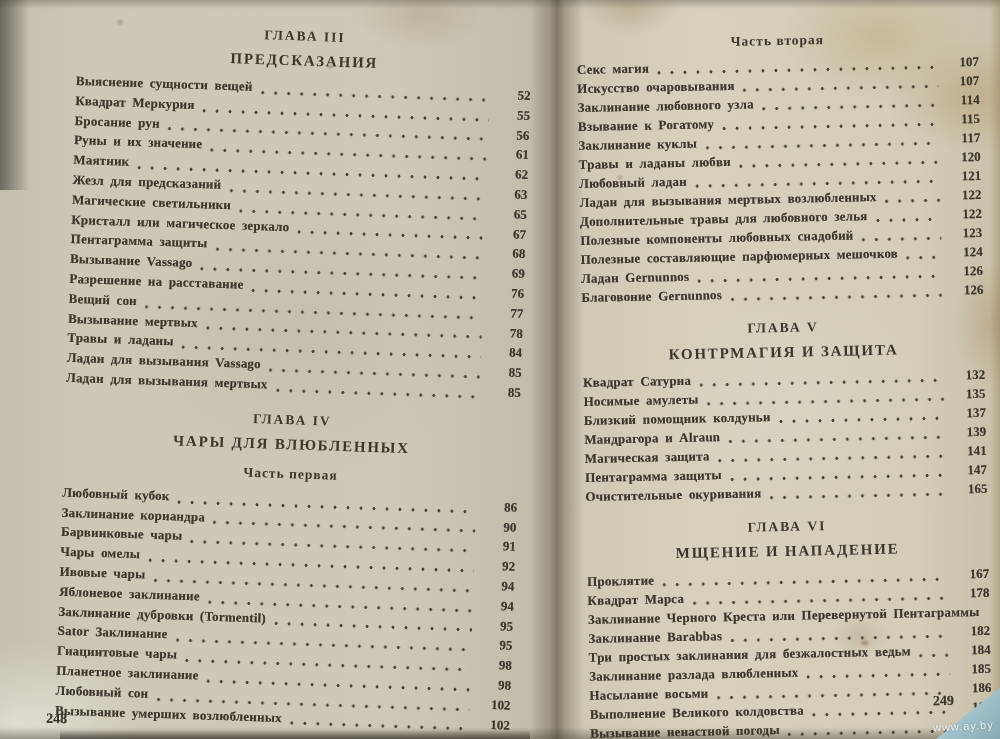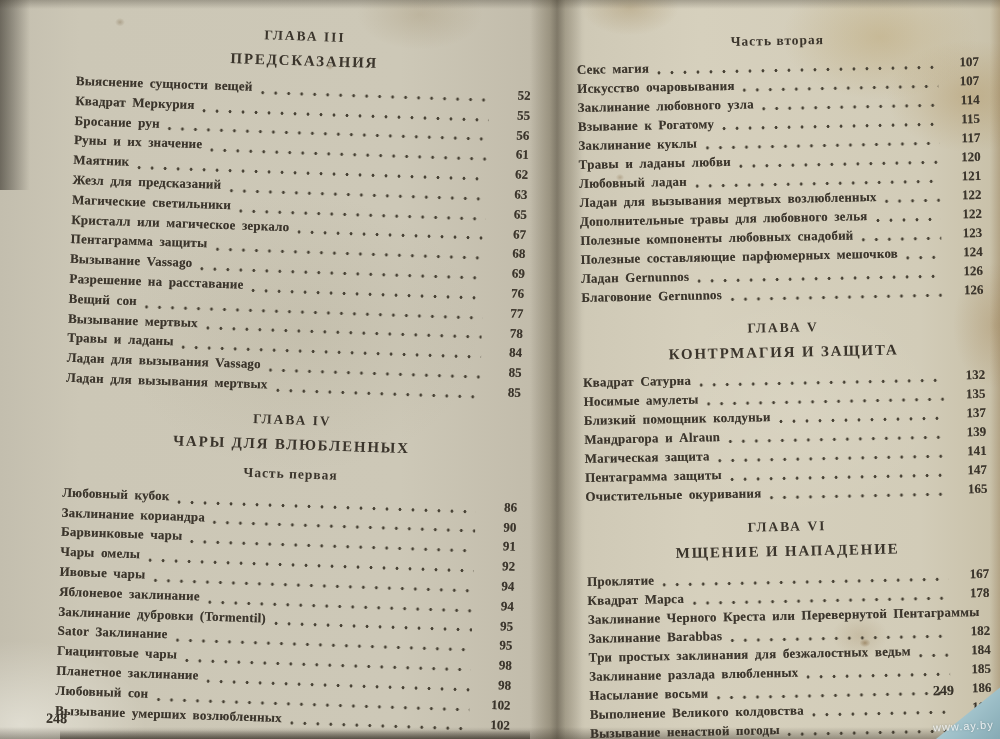--- a/index.html
+++ b/index.html
@@ -47,21 +47,21 @@
   .page.right .rows{margin-top:8px;}
   .row{display:flex;align-items:baseline;height:19.8px;}
   .page.right .row{height:19px;}
   .row .lbl{white-space:nowrap;font-size:13px;font-weight:700;word-spacing:3px;letter-spacing:.2px;text-shadow:0 0 .4px rgba(59,53,44,.5);}
   .row .leader{flex:1 1 auto;height:5px;align-self:flex-end;margin:0 7px 4px 8px;
     background-image:radial-gradient(circle at 2px 2.5px, #474134 1.25px, transparent 1.8px);
     background-size:13px 5px;background-repeat:repeat-x;}
   .row .pg{flex:0 0 34px;text-align:right;font-size:13px;font-weight:700;text-shadow:0 0 .4px rgba(59,53,44,.5);}
   .folio{position:absolute;font-size:14px;font-weight:700;color:#38332a;text-shadow:0 0 .4px rgba(59,53,44,.5);}
   .folio.left{left:46px;bottom:12px;transform:rotate(1.5deg);}
-  .folio.right{right:46px;bottom:40px;transform:rotate(-1deg);}
+  .folio.right{right:46px;bottom:30px;transform:rotate(-1deg);}
   .watermark{position:absolute;right:6px;bottom:7px;font-family:"Liberation Sans","DejaVu Sans",sans-serif;
     font-size:11px;letter-spacing:1px;color:rgba(255,255,255,.82);text-shadow:0 0 2px rgba(90,110,115,.6);transform:rotate(-3deg);}
 </style>
 </head>
 <body>
 
 <div class="photo">
   <div class="stains"></div>
   <div class="corner-tl"></div>
   <div class="edge-top"></div>

